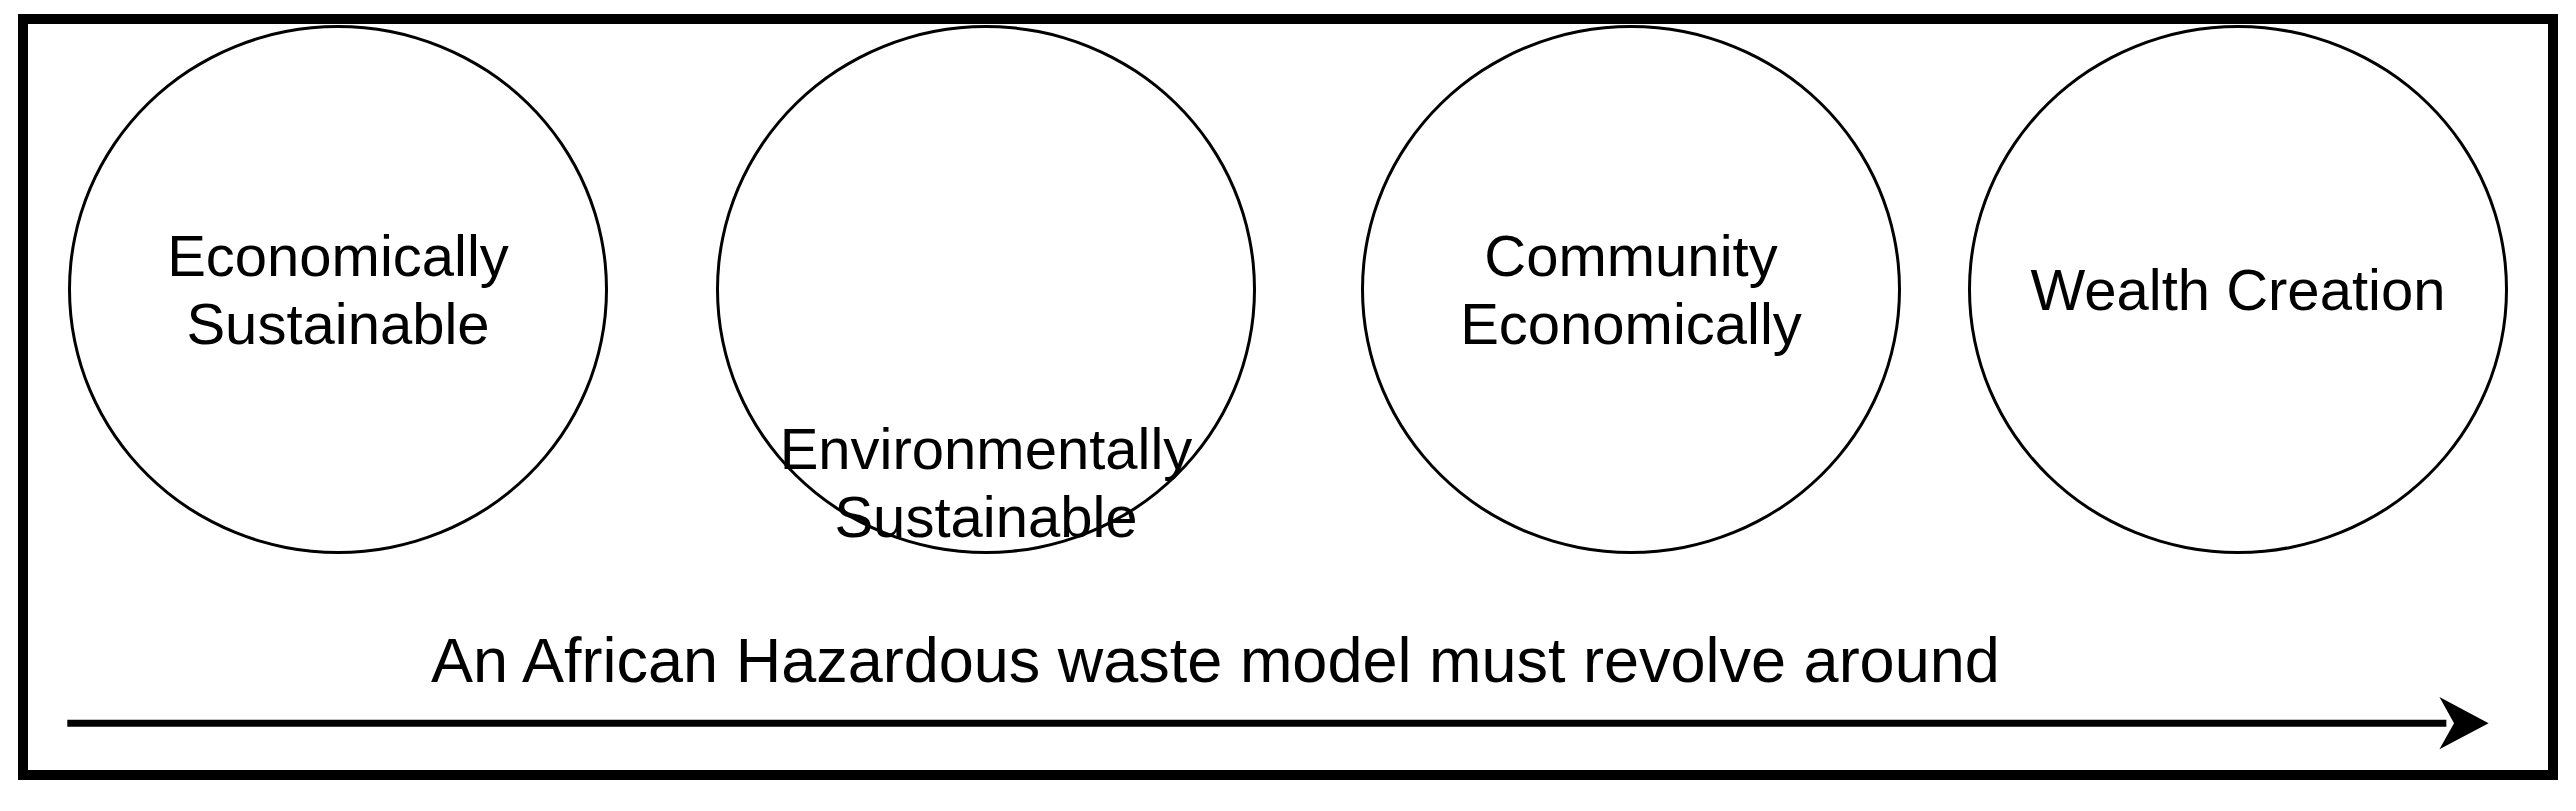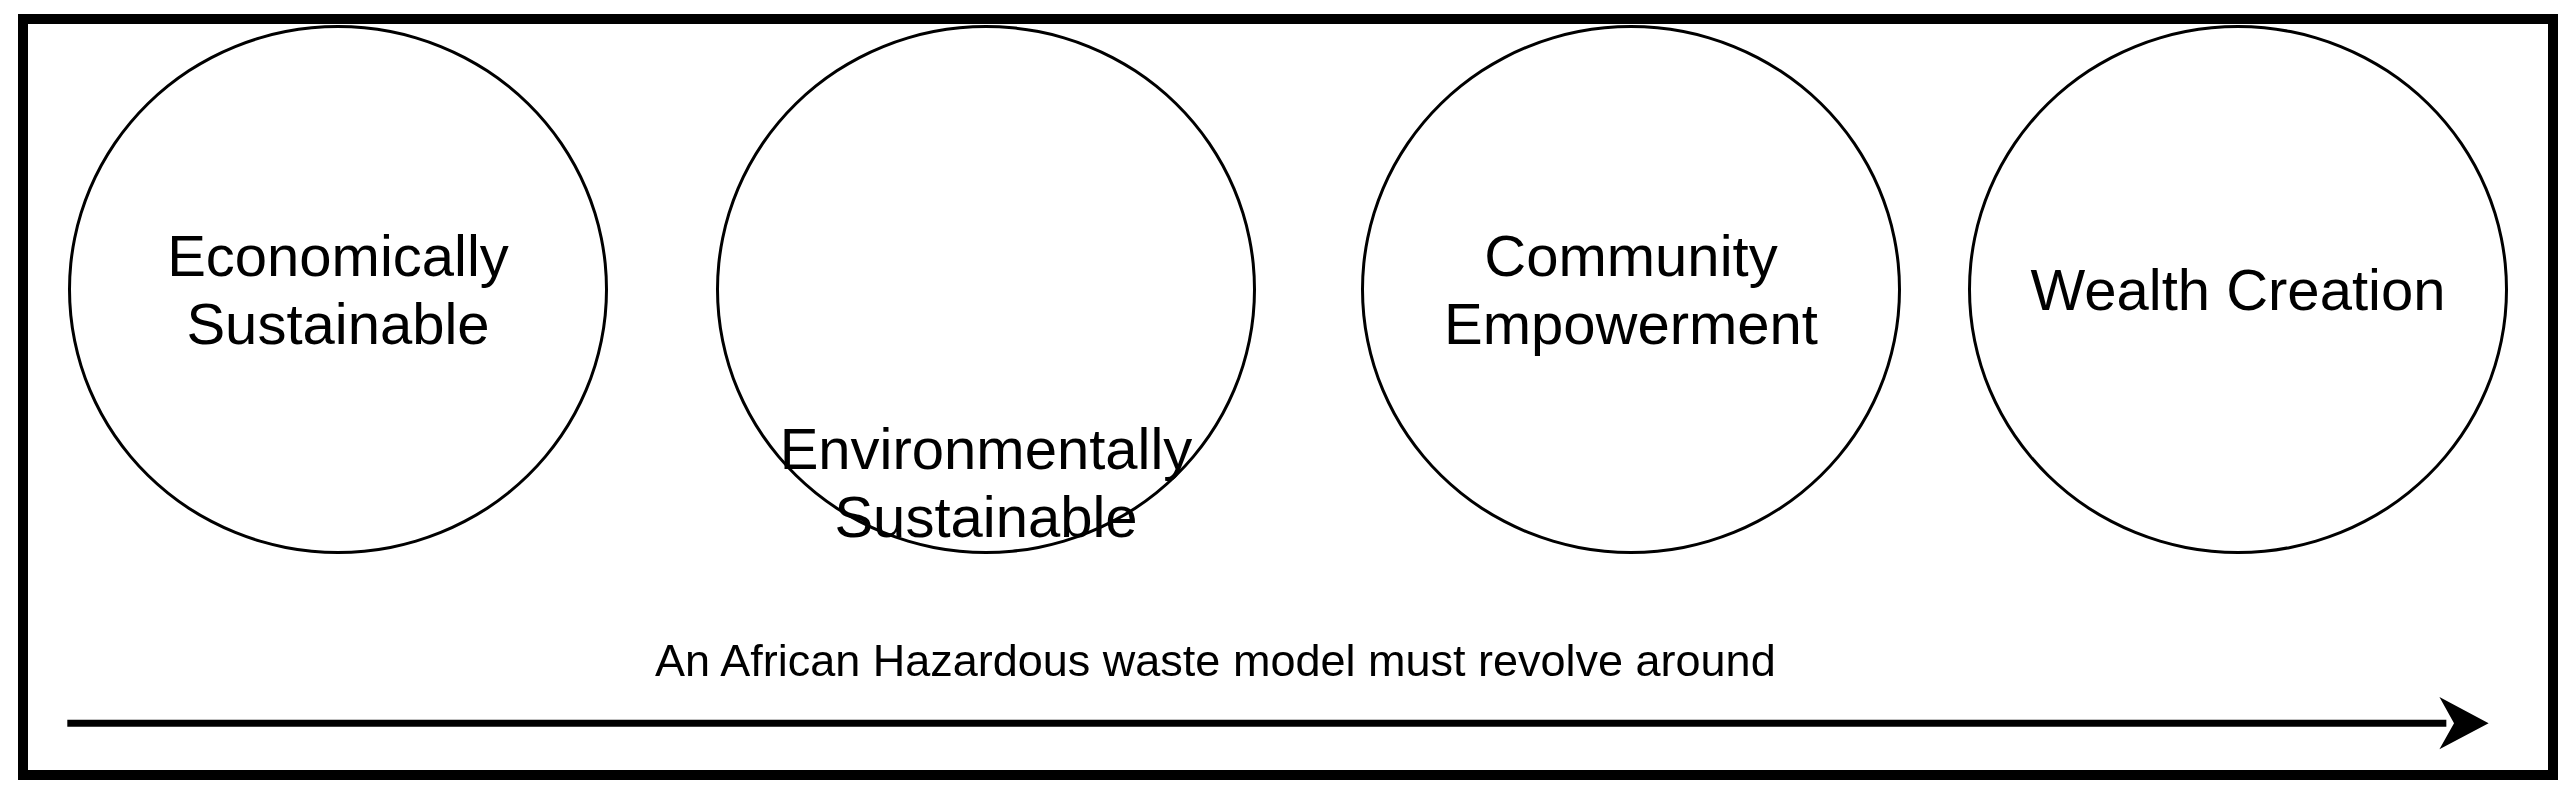--- a/index.html
+++ b/index.html
@@ -58,21 +58,21 @@
   .circle-1 { left: 68px;  }
   .circle-2 { left: 716px; align-items: flex-end; }
   .circle-3 { left: 1361px;}
   .circle-4 { left: 1968px;}
   .caption {
     position: absolute;
     left: 28.4px;
     top: 625px;
     width: 2374px;
     text-align: center;
-    font-size: 45px;
+    font-size: 63px;
     line-height: 71px;
     color: var(--ink);
     white-space: nowrap;
   }
   .arrow-svg {
     position: absolute;
     left: 65px;
     top: 694px;
     width: 2429px;
     height: 60px;
@@ -88,21 +88,21 @@
 
   <div class="circle circle-1">
     <span class="circle-label">Economically Sustainable</span>
   </div>
 
   <div class="circle circle-2">
     <span class="circle-label">Environmentally Sustainable</span>
   </div>
 
   <div class="circle circle-3">
-    <span class="circle-label">Community Empowerment</span>
+    <span class="circle-label">Community Economically</span>
   </div>
 
   <div class="circle circle-4">
     <span class="circle-label">Wealth Creation</span>
   </div>
 
   <div class="caption">An African Hazardous waste model must revolve around</div>
 
   <svg class="arrow-svg" viewBox="0 0 3160 78" xmlns="http://www.w3.org/2000/svg" aria-hidden="true">
     <line x1="3" y1="38" x2="3098" y2="38" stroke="#000000" stroke-width="9"></line>

